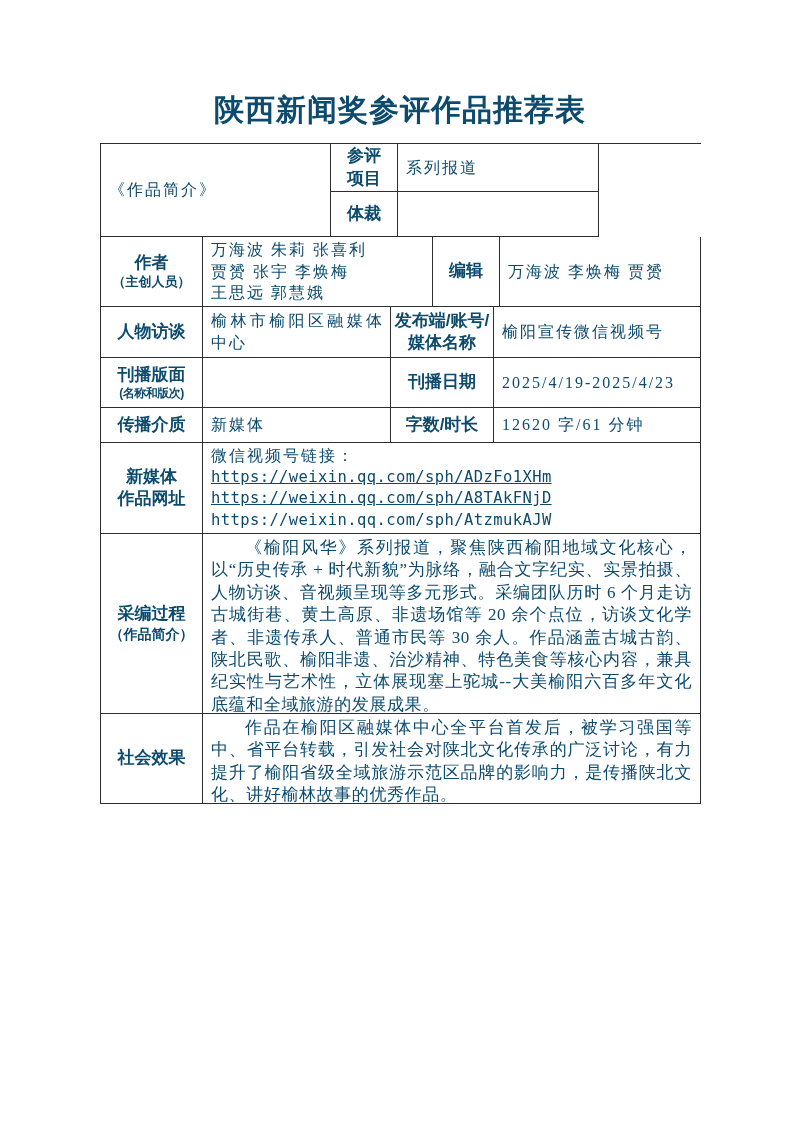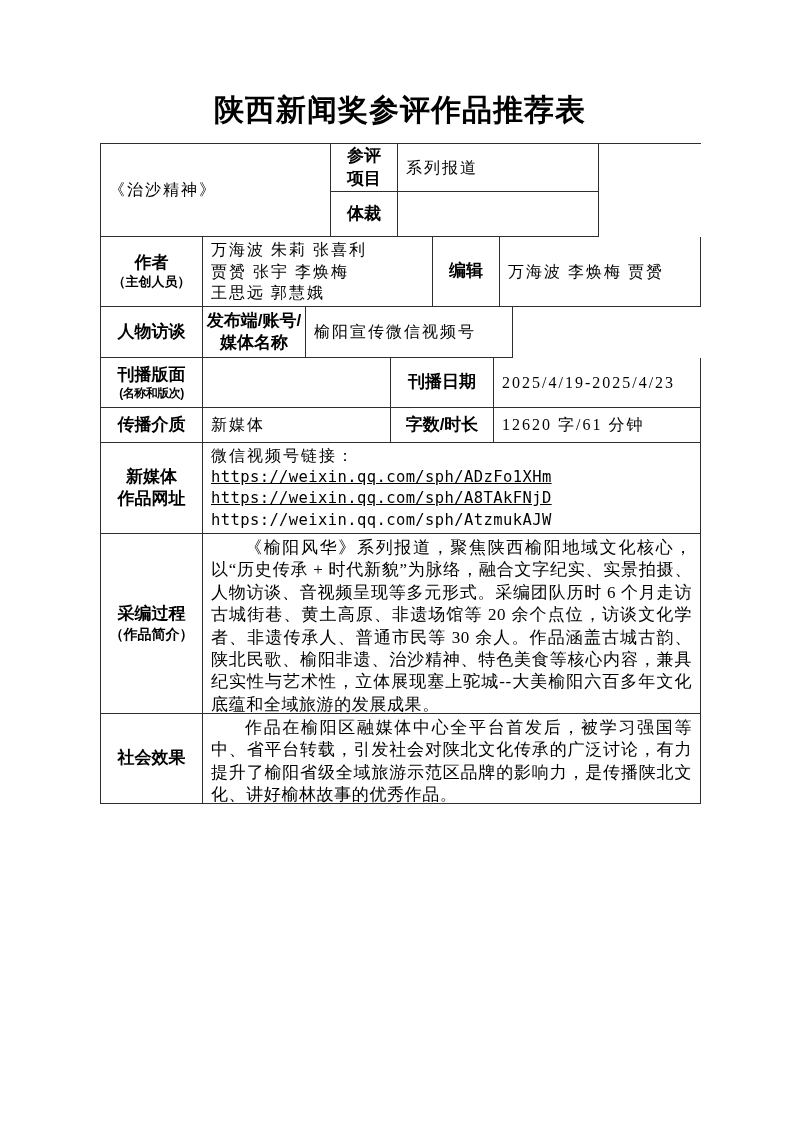--- a/index.html
+++ b/index.html
@@ -1,16 +1,16 @@
 <!DOCTYPE html>
 <html><head>
 <meta charset="utf-8">
 <style>
   html,body{margin:0;padding:0;background:#fff;}
-  .page{position:relative;width:800px;height:1132px;background:#ffffff;color:#000000;
+  .page{position:relative;width:800px;height:1132px;background:#ffffff;color:#0c4a6e;
         font-family:"Liberation Serif",serif;overflow:hidden;}
   .doc-title{position:absolute;top:90px;left:0;width:100%;text-align:center;
         font-size:30px;font-weight:bold;letter-spacing:1px;
         font-family:"Liberation Serif",serif;}
   .tbl{position:absolute;left:100px;top:143px;width:600px;
        border-top:1px solid #2e2e2e;border-left:1px solid #2e2e2e;}
   .row{display:flex;}
   .colgrp{display:flex;flex-direction:column;}
   .cell{box-sizing:border-box;border-right:1px solid #2e2e2e;border-bottom:1px solid #2e2e2e;
         display:flex;align-items:center;overflow:hidden;}
@@ -44,21 +44,21 @@
 </head>
 <body>
 
 <div class="page">
 
   <div class="doc-title">陕西新闻奖参评作品推荐表</div>
 
   <div class="tbl">
 
     <div class="row h93">
-      <div class="cell val w230 h93 vcenter-left">《治沙精神》</div>
+      <div class="cell val w230 h93 vcenter-left">《作品简介》</div>
       <div class="colgrp w268">
         <div class="row h48">
           <div class="cell lbl w67 h48 pre">参评
 项目</div>
           <div class="cell val w201 h48 vcenter-left">系列报道</div>
         </div>
         <div class="row h45">
           <div class="cell lbl w67 h45">体裁</div>
           <div class="cell val w201 h45 vcenter-left"></div>
         </div>
@@ -72,20 +72,23 @@
       </div>
       <div class="cell val w230 h70 vcenter-left pre">万海波 朱莉 张喜利
 贾赟 张宇 李焕梅
 王思远 郭慧娥</div>
       <div class="cell lbl w67 h70">编辑</div>
       <div class="cell val w201 h70 vcenter-left">万海波 李焕梅 贾赟</div>
     </div>
 
     <div class="row h51">
       <div class="cell lbl w102 h51">人物访谈</div>
+      <div class="cell val w188 h51">
+        <span class="vtext">榆林市榆阳区融媒体中心</span>
+      </div>
       <div class="cell lbl w103 h51 pre f14">发布端/账号/
 媒体名称</div>
       <div class="cell val w207 h51 vcenter-left">榆阳宣传微信视频号</div>
     </div>
 
     <div class="row h50">
       <div class="cell lbl w102 h50">
         <span>刊播版面</span>
         <span class="sub12">(名称和版次)</span>
       </div>

